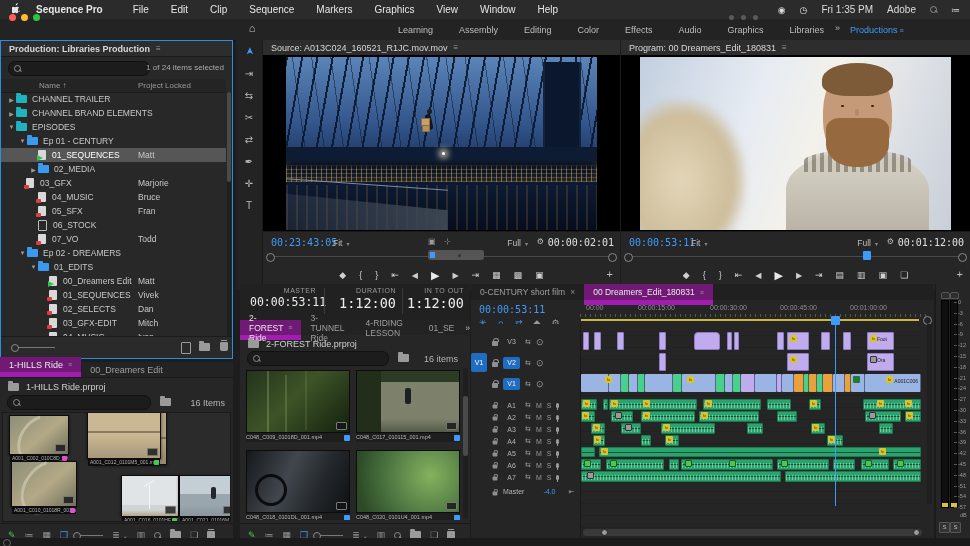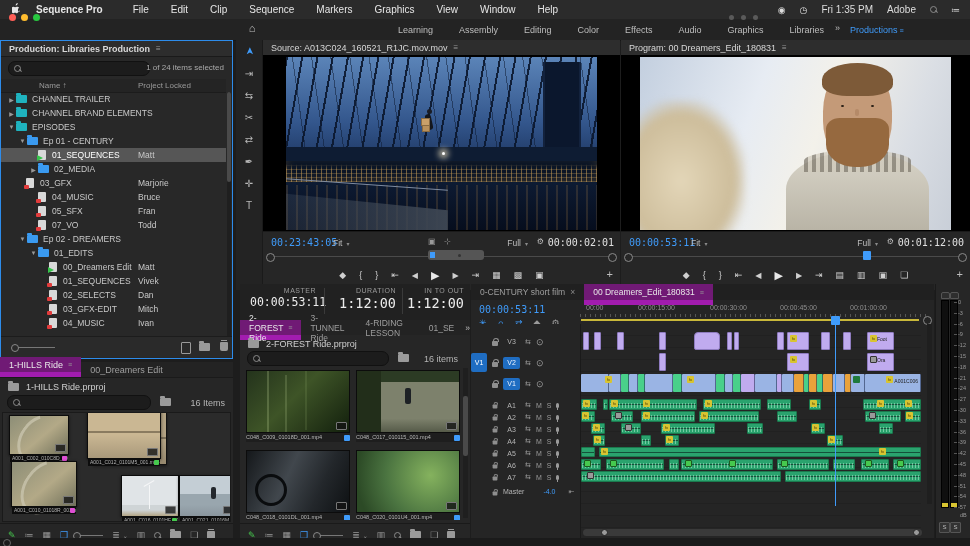--- a/index.html
+++ b/index.html
@@ -352,20 +352,25 @@
           <span class="byname">Bruce</span>
         </div>
         <div class="trow" style="padding-left: 28px;">
           <span class="tw"></span>
           <span class="docic lock"></span>
           <span>05_SFX</span>
           <span class="byname">Fran</span>
         </div>
         <div class="trow" style="padding-left: 28px;">
           <span class="tw"></span>
+          <span class="docic plain"></span>
+          <span>06_STOCK</span>
+        </div>
+        <div class="trow" style="padding-left: 28px;">
+          <span class="tw"></span>
           <span class="docic lock"></span>
           <span>07_VO</span>
           <span class="byname">Todd</span>
         </div>
         <div class="trow" style="padding-left: 17px;">
           <span class="tw">▼</span>
           <span class="fold fb"></span>
           <span>Ep 02 - DREAMERS</span>
         </div>
         <div class="trow" style="padding-left: 28px;">

